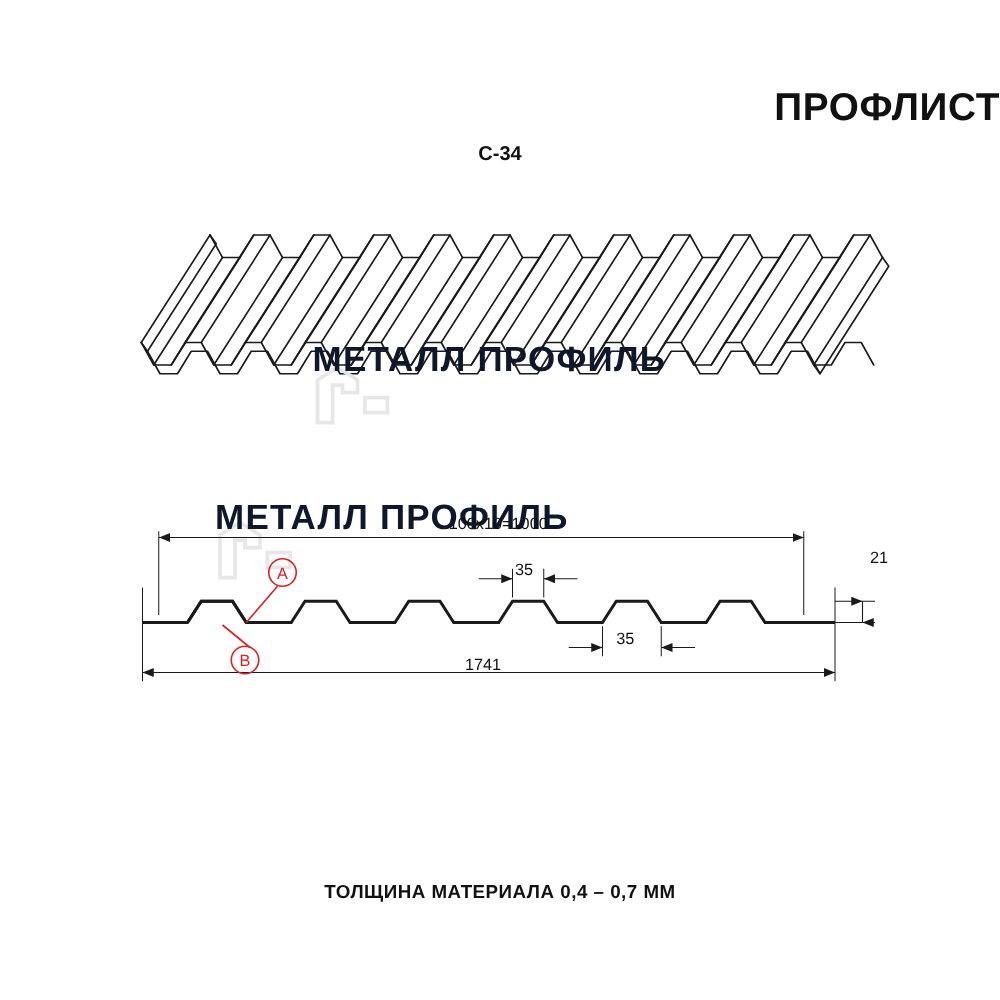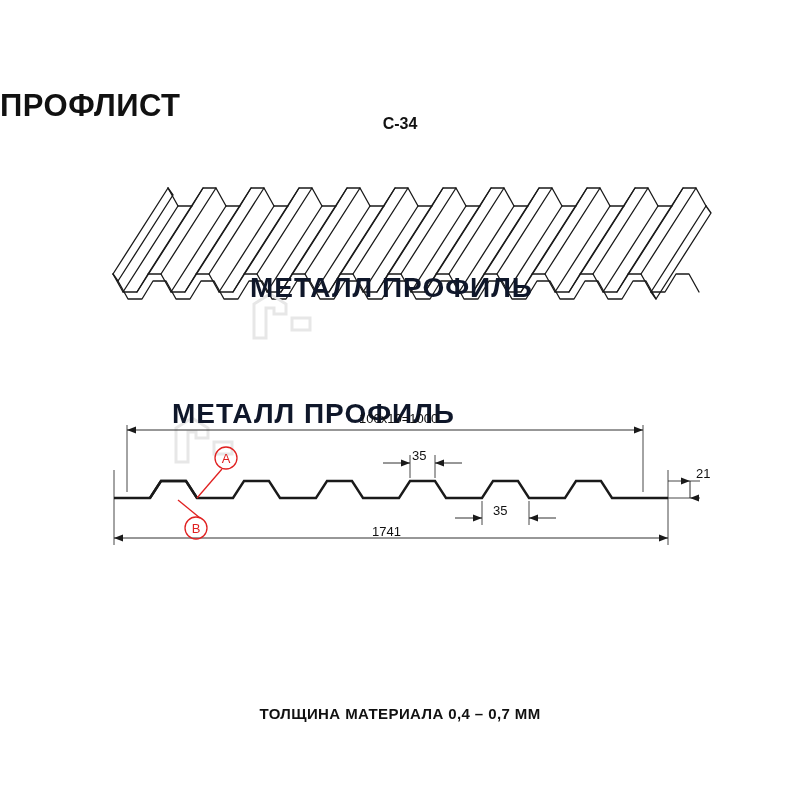--- a/index.html
+++ b/index.html
@@ -19,26 +19,25 @@
     position: absolute;
     inset: 0;
     width: 800px;
     height: 800px;
   }
   .title {
     position: absolute;
     top: 68px;
     left: 0;
     width: 800px;
-    text-align: left;
+    text-align: right;
     font-size: 31px;
     font-weight: bold;
     letter-spacing: 0.5px;
     color: #111;
-    margin-top: 20px;
   }
   .subtitle {
     position: absolute;
     top: 115px;
     left: 0;
     width: 800px;
     text-align: center;
     font-size: 16px;
     font-weight: bold;
     color: #111;
@@ -249,16 +248,16 @@
       <path d="M200,518 L178,500"></path>
     </g>
     <text x="226" y="463" fill="#e02020" font-family="Liberation Sans, sans-serif" font-size="13" text-anchor="middle">A</text>
     <text x="196" y="533" fill="#e02020" font-family="Liberation Sans, sans-serif" font-size="13" text-anchor="middle">B</text>
   </svg>
 
   <div class="dimlabel" style="left:359px; top:411px;">100x10=1000</div>
   <div class="dimlabel" style="left:372px; top:524px;">1741</div>
   <div class="dimlabel" style="left:412px; top:448px;">35</div>
   <div class="dimlabel" style="left:493px; top:503px;">35</div>
-  <div class="dimlabel" style="left:696px; top:466px;">21</div>
+  <div class="dimlabel" style="left:696px; top:438px;">21</div>
 
   <div class="footer">ТОЛЩИНА МАТЕРИАЛА 0,4 – 0,7 ММ</div>
 </div>
 
 </body></html>

